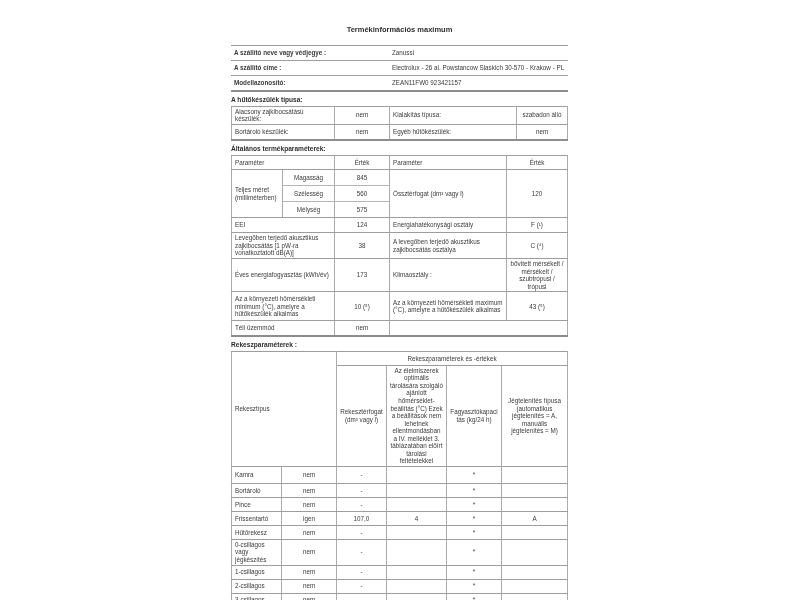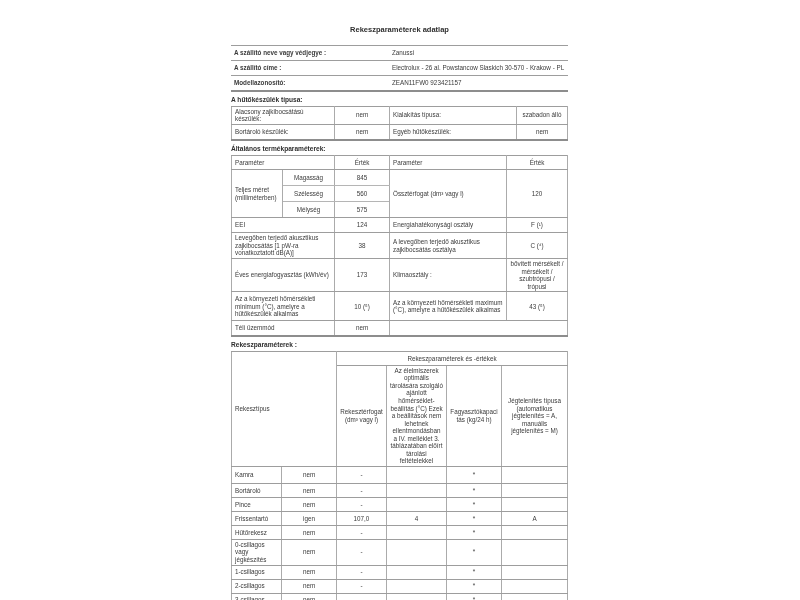--- a/index.html
+++ b/index.html
@@ -17,21 +17,21 @@
   .sub td{border-top:1px solid #b5b5b5;border-bottom:1px solid #b5b5b5}
   .tiny{font-size:5.6px;line-height:1.15;padding:1px 2px}
   .dhead{font-size:6.1px;line-height:1.2}
   .botline{border-bottom:2px solid #8d8d8d}
 </style>
 </head>
 <body>
 
 <div class="page">
 
-  <div class="doc-title">Rekeszparaméterek adatlap</div>
+  <div class="doc-title">Termékinformációs maximum</div>
 
   <table class="tbl tbl-a botline">
     <colgroup>
         <col style="width:158px">
         <col>
       </colgroup>
     <tbody>
         <tr style="height:15px">
       <td class="b">A szállító neve vagy védjegye :</td>
       <td class="val">Zanussi</td>

